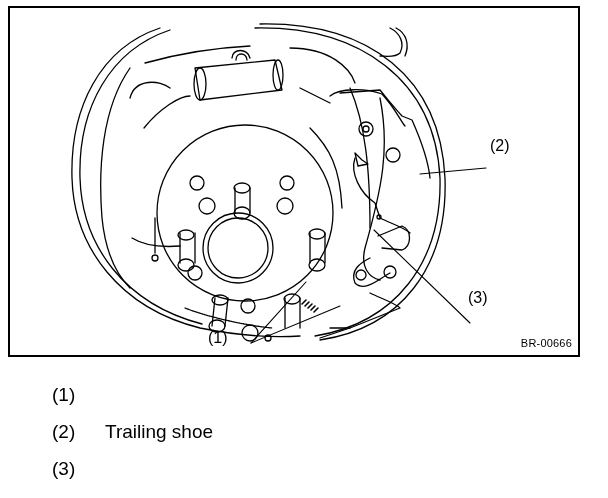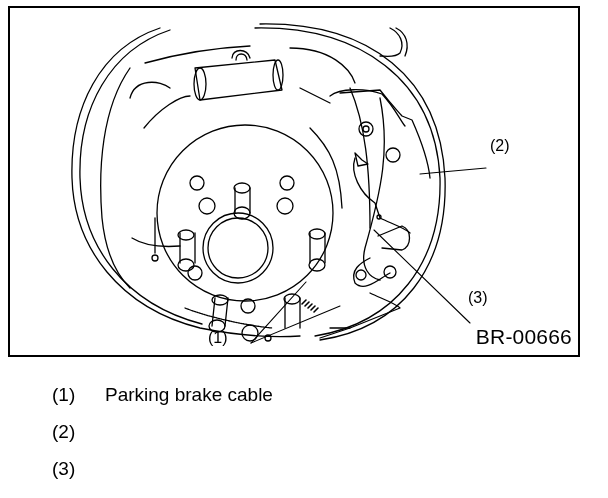--- a/index.html
+++ b/index.html
@@ -1,20 +1,20 @@
 <!DOCTYPE html>
 <html><head>
   <meta charset="utf-8">
   <style>
     html, body { margin: 0; padding: 0; background: #ffffff; }
     body { width: 608px; height: 498px; position: relative; overflow: hidden; font-family: "Liberation Sans", sans-serif; color: #000; }
     .figure { position: absolute; left: 8px; top: 6px; width: 568px; height: 347px; border: 2px solid #000; box-sizing: content-box; }
     .figure svg { position: absolute; left: 0; top: 0; }
     .callout { position: absolute; font-size: 16px; line-height: 16px; }
-    .fig-id { position: absolute; right: 6px; bottom: 6px; font-size: 21px; letter-spacing: 0.2px; }
+    .fig-id { position: absolute; right: 6px; bottom: 6px; font-size: 11px; letter-spacing: 0.2px; }
     .legend { position: absolute; left: 52px; top: 383px; }
     .legend-row { height: 37px; font-size: 19px; line-height: 24px; display: flex; }
     .legend-num { width: 53px; }
   </style>
 </head>
 <body>
 
 <div class="figure">
   <svg width="568" height="347" viewBox="0 0 568 347" fill="none" stroke="#000" stroke-width="1.3" stroke-linecap="round" stroke-linejoin="round">
 
@@ -116,21 +116,21 @@
 
   <span class="callout" style="left:198px; top:322px;">(1)</span>
   <span class="callout" style="left:480px; top:130px;">(2)</span>
   <span class="callout" style="left:458px; top:282px;">(3)</span>
   <span class="fig-id">BR-00666</span>
 </div>
 
 <div class="legend">
   <div class="legend-row">
     <span class="legend-num">(1)</span>
-    <span>Parking brake cable</span>
   </div>
   <div class="legend-row">
     <span class="legend-num">(2)</span>
+    <span>Trailing shoe</span>
   </div>
   <div class="legend-row">
     <span class="legend-num">(3)</span>
   </div>
 </div>
 
 </body></html>

